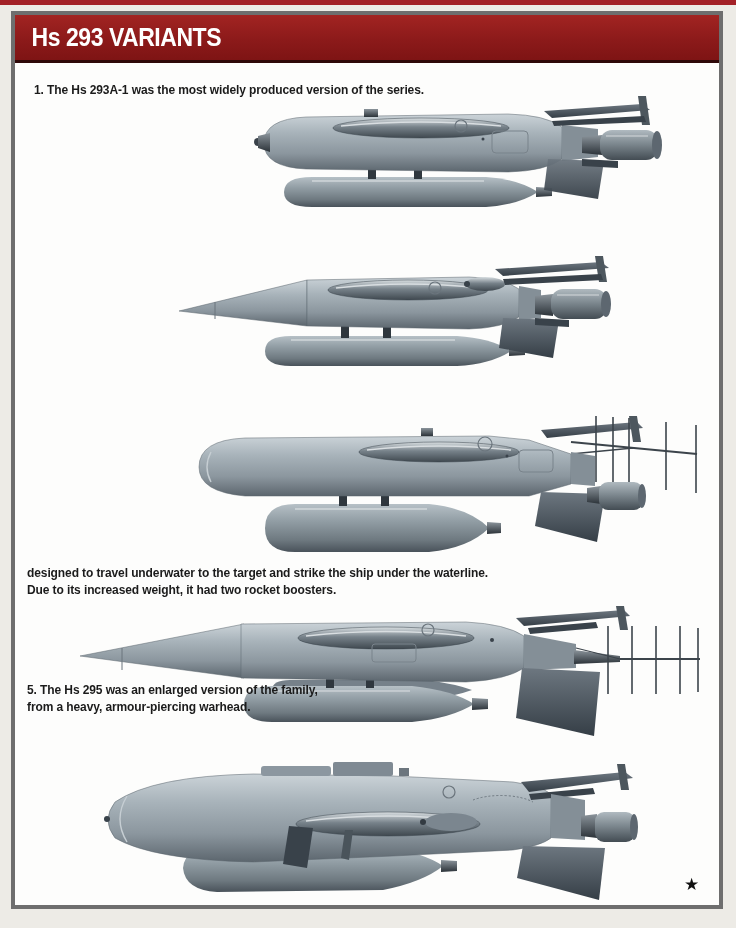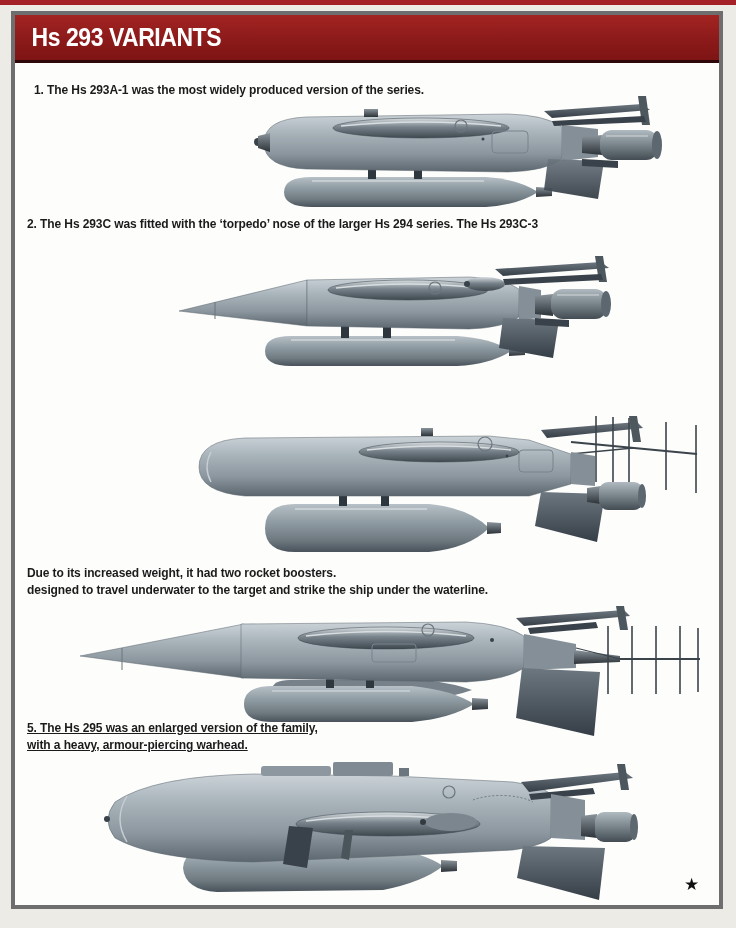--- a/index.html
+++ b/index.html
@@ -111,21 +111,20 @@
       <polygon points="302,64 358,66 352,104 298,95" fill="url(#finGrad)" opacity="0.95"></polygon>
       <polygon points="336,42 356,40 356,60 336,58" fill="url(#darkMetal)"></polygon>
       <rect x="354" y="35" width="58" height="30" rx="12" fill="url(#drumGrad)"></rect>
       <ellipse cx="411" cy="50" rx="5" ry="14" fill="#5d6770"></ellipse>
       <path d="M360,41 L402,41" stroke="rgba(255,255,255,.4)" stroke-width="1.6" fill="none"></path>
       <polygon points="336,64 372,66 372,73 336,71" fill="#39424a"></polygon>
     </svg>
   </div>
 
   <div class="caption" style="left:12px;top:201px;">
-    <div>2. The Hs 293C was fitted with the ‘torpedo’ nose of the larger Hs 294 series. The Hs 293C-3</div>
   </div>
 
   <div class="fig" style="left:158px;top:241px;">
     <svg width="452" height="122" viewBox="0 0 452 122">
 
       <path d="M118,80 L284,80 Q318,82 338,95 Q318,108 284,110 L118,110 Q92,110 92,95 Q92,80 118,80 Z" fill="url(#boosterGrad)"></path>
       <path d="M118,84 L282,84" stroke="rgba(255,255,255,.35)" stroke-width="2" fill="none"></path>
       <polygon points="336,90 352,91 352,99 336,100" fill="url(#darkMetal)"></polygon>
       <rect x="168" y="70" width="8" height="12" fill="#2f373e"></rect>
       <rect x="210" y="70" width="8" height="12" fill="#2f373e"></rect>
@@ -189,22 +188,22 @@
 
       <polygon points="382,44 406,48 406,78 382,76" fill="#848f97"></polygon>
       <polygon points="352,84 416,86 408,134 346,118" fill="url(#finGrad)"></polygon>
       <polygon points="398,80 412,78 412,96 398,94" fill="url(#darkMetal)"></polygon>
       <rect x="410" y="74" width="44" height="28" rx="9" fill="url(#drumGrad)"></rect>
       <ellipse cx="453" cy="88" rx="4" ry="12" fill="#5d6770"></ellipse>
     </svg>
   </div>
 
   <div class="caption" style="left:12px;top:550px;">
+    <div>designed to travel underwater to the target and strike the ship under the waterline.</div>
     <div>Due to its increased weight, it had two rocket boosters.</div>
-    <div>designed to travel underwater to the target and strike the ship under the waterline.</div>
   </div>
 
   <div class="fig" style="left:61px;top:591px;">
     <svg width="628" height="136" viewBox="0 0 628 136">
 
       <path d="M214,74 Q196,74 196,84 Q196,94 214,94 L350,94 Q380,90 396,84 Q380,78 350,74 Z" fill="#76818a"></path>
 
       <path d="M196,80 L336,80 Q376,84 398,98 Q376,112 336,116 L196,116 Q168,116 168,98 Q168,80 196,80 Z" fill="url(#boosterGrad)"></path>
       <path d="M196,85 L334,85" stroke="rgba(255,255,255,.3)" stroke-width="2" fill="none"></path>
       <polygon points="396,92 412,93 412,103 396,104" fill="url(#darkMetal)"></polygon>
@@ -233,23 +232,23 @@
       <line x1="544" y1="53" x2="624" y2="53" stroke="#3c444b" stroke-width="2"></line>
       <line x1="500" y1="42" x2="544" y2="53" stroke="#3c444b" stroke-width="1.2"></line>
       <line x1="532" y1="20" x2="532" y2="88" stroke="#3c444b" stroke-width="1.6"></line>
       <line x1="556" y1="20" x2="556" y2="88" stroke="#3c444b" stroke-width="1.6"></line>
       <line x1="580" y1="20" x2="580" y2="88" stroke="#3c444b" stroke-width="1.6"></line>
       <line x1="604" y1="20" x2="604" y2="88" stroke="#3c444b" stroke-width="1.6"></line>
       <line x1="622" y1="22" x2="622" y2="86" stroke="#3c444b" stroke-width="1.6"></line>
     </svg>
   </div>
 
-  <div class="caption" style="left:12px;top:705px;text-decoration:underline;">
+  <div class="caption" style="left:12px;top:667px;">
     <div>5. The Hs 295 was an enlarged version of the family,</div>
-    <div>with a heavy, armour-piercing warhead.</div>
+    <div>from a heavy, armour-piercing warhead.</div>
   </div>
 
   <div class="fig" style="left:78px;top:745px;">
     <svg width="545" height="145" viewBox="0 0 545 145">
 
       <path d="M124,86 L290,88 Q330,92 350,106 Q330,122 290,130 L124,132 Q92,130 90,108 Q92,86 124,86 Z" fill="url(#boosterGrad)"></path>
       <path d="M124,92 L288,93" stroke="rgba(255,255,255,.3)" stroke-width="2" fill="none"></path>
       <polygon points="348,100 364,101 364,111 348,112" fill="url(#darkMetal)"></polygon>
 
       <path d="M160,14 L300,16 L420,22 Q448,26 458,34 L458,78 Q448,86 420,90 L300,96 L160,102 Q60,100 22,78 Q8,60 22,42 Q60,16 160,14 Z" fill="url(#bodyGrad)" stroke="#5a646c" stroke-width="0.5"></path>

